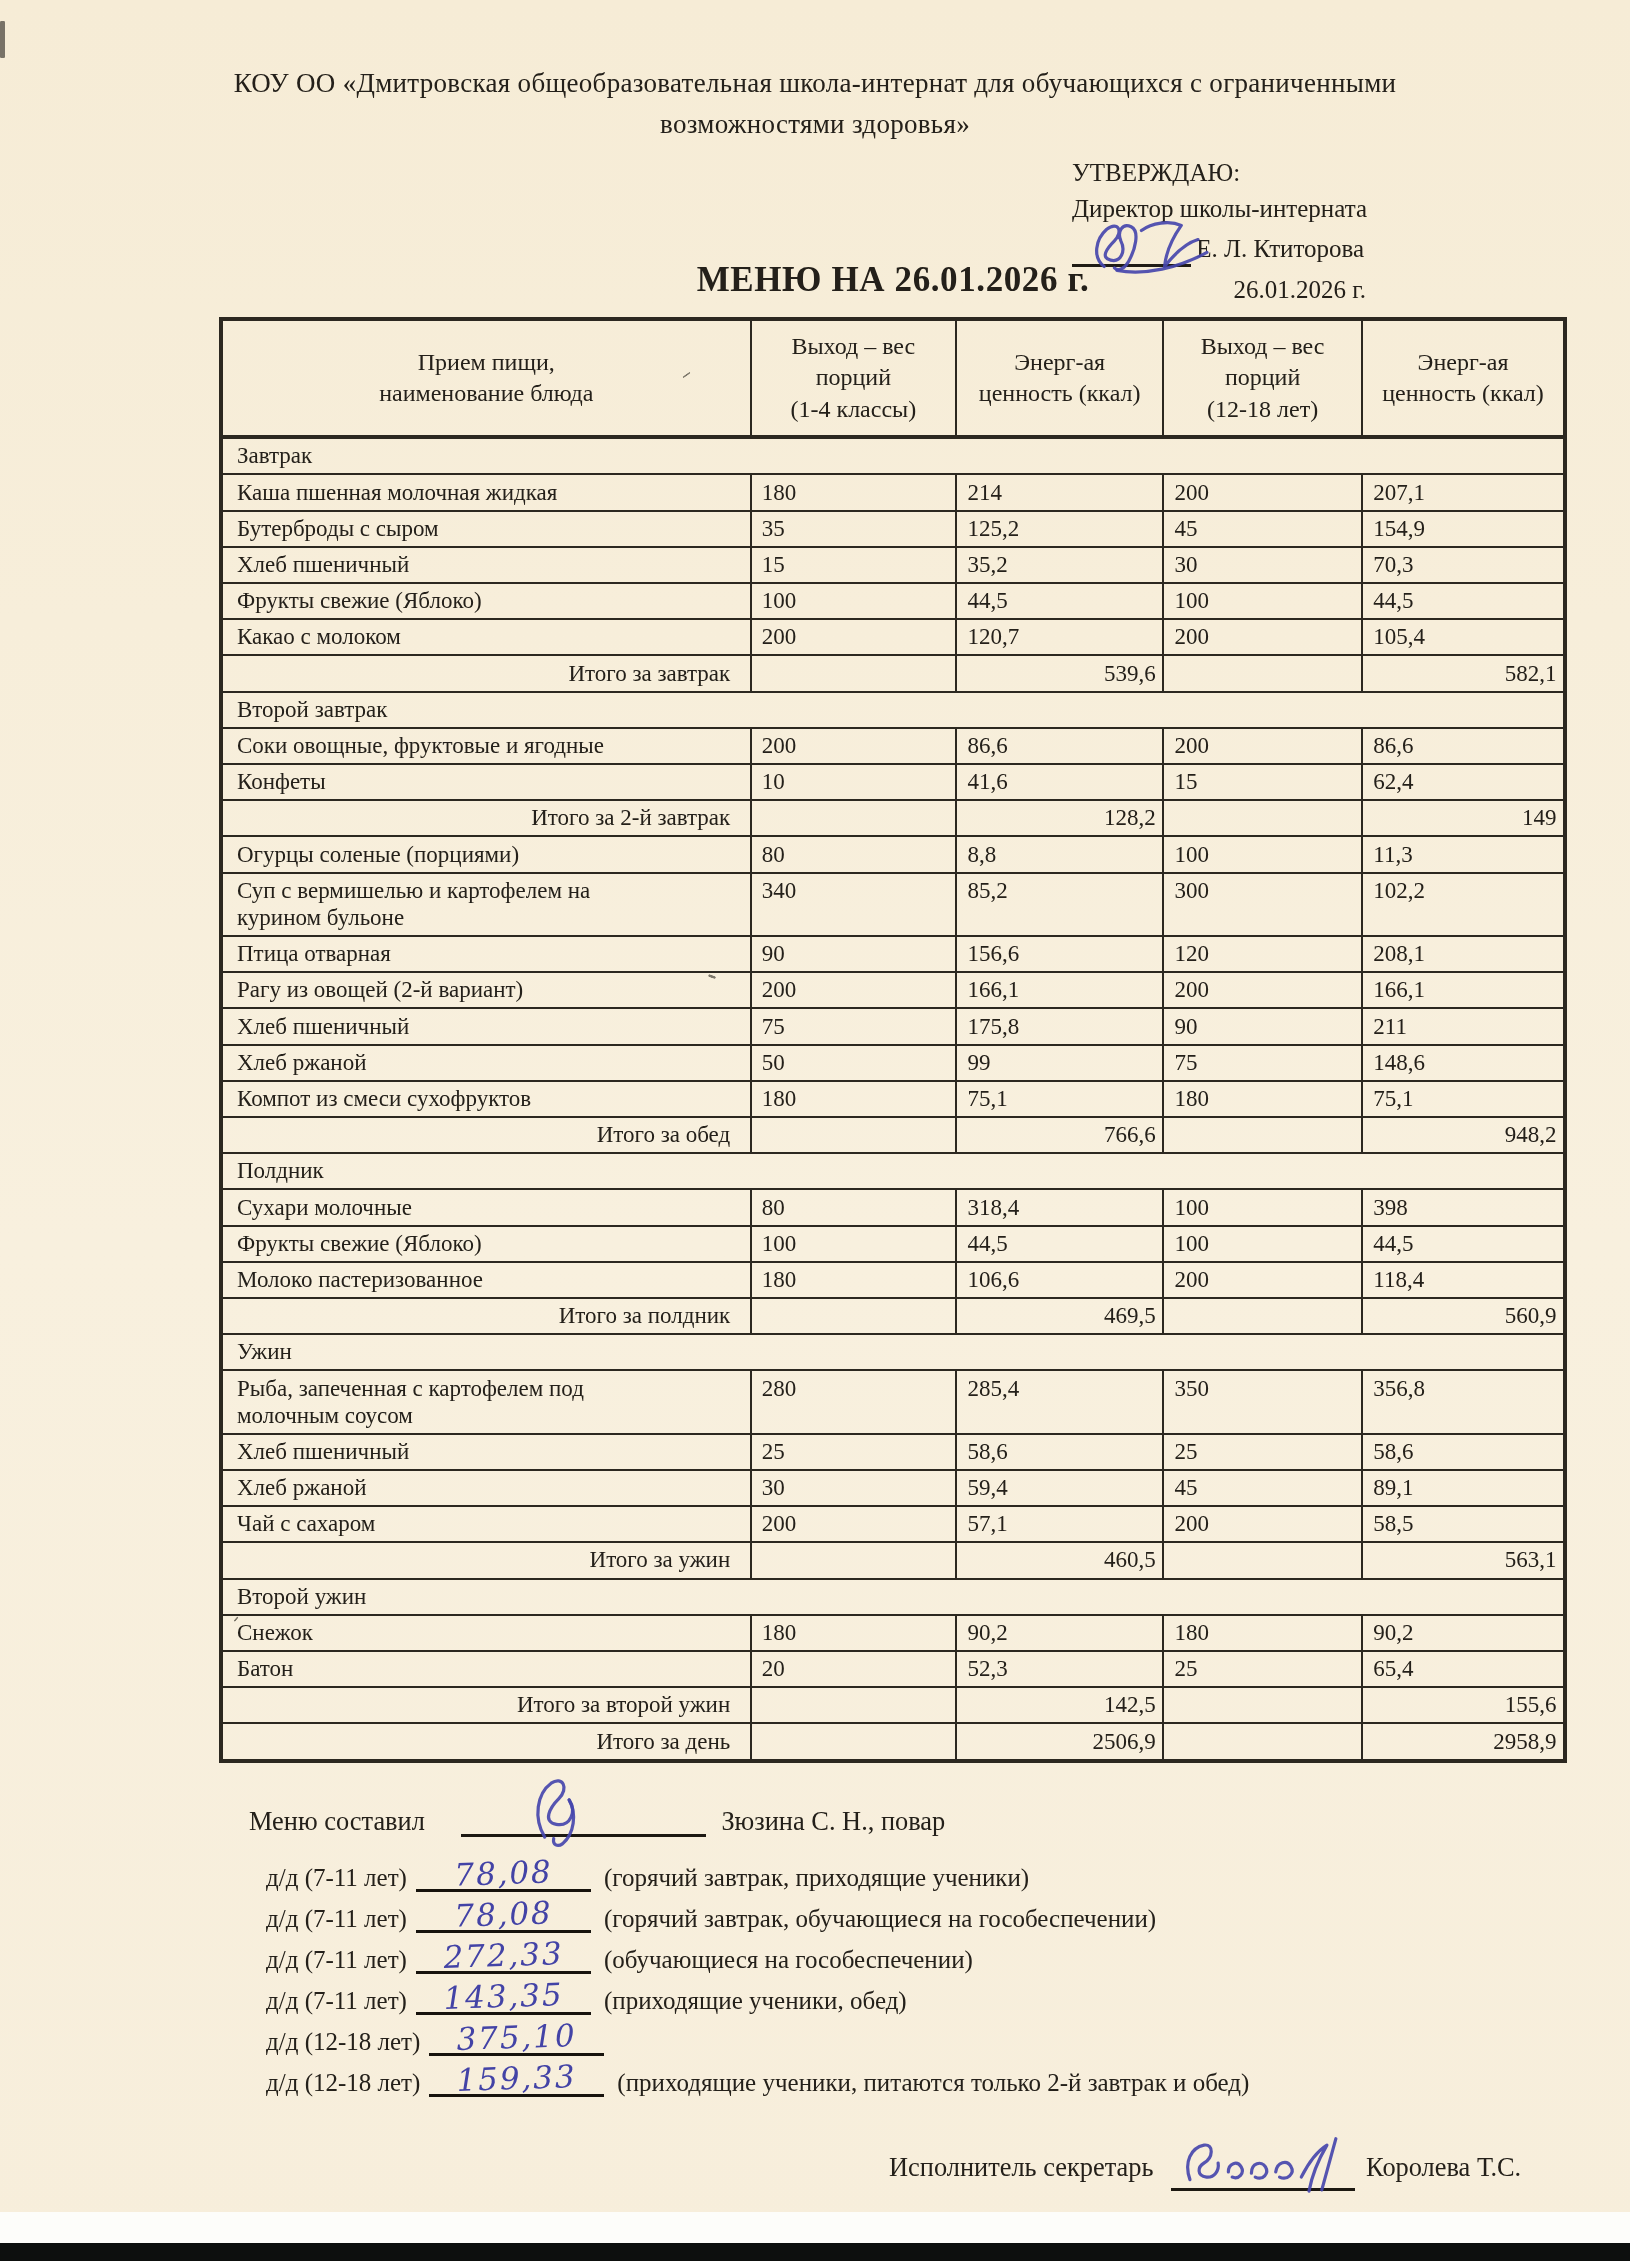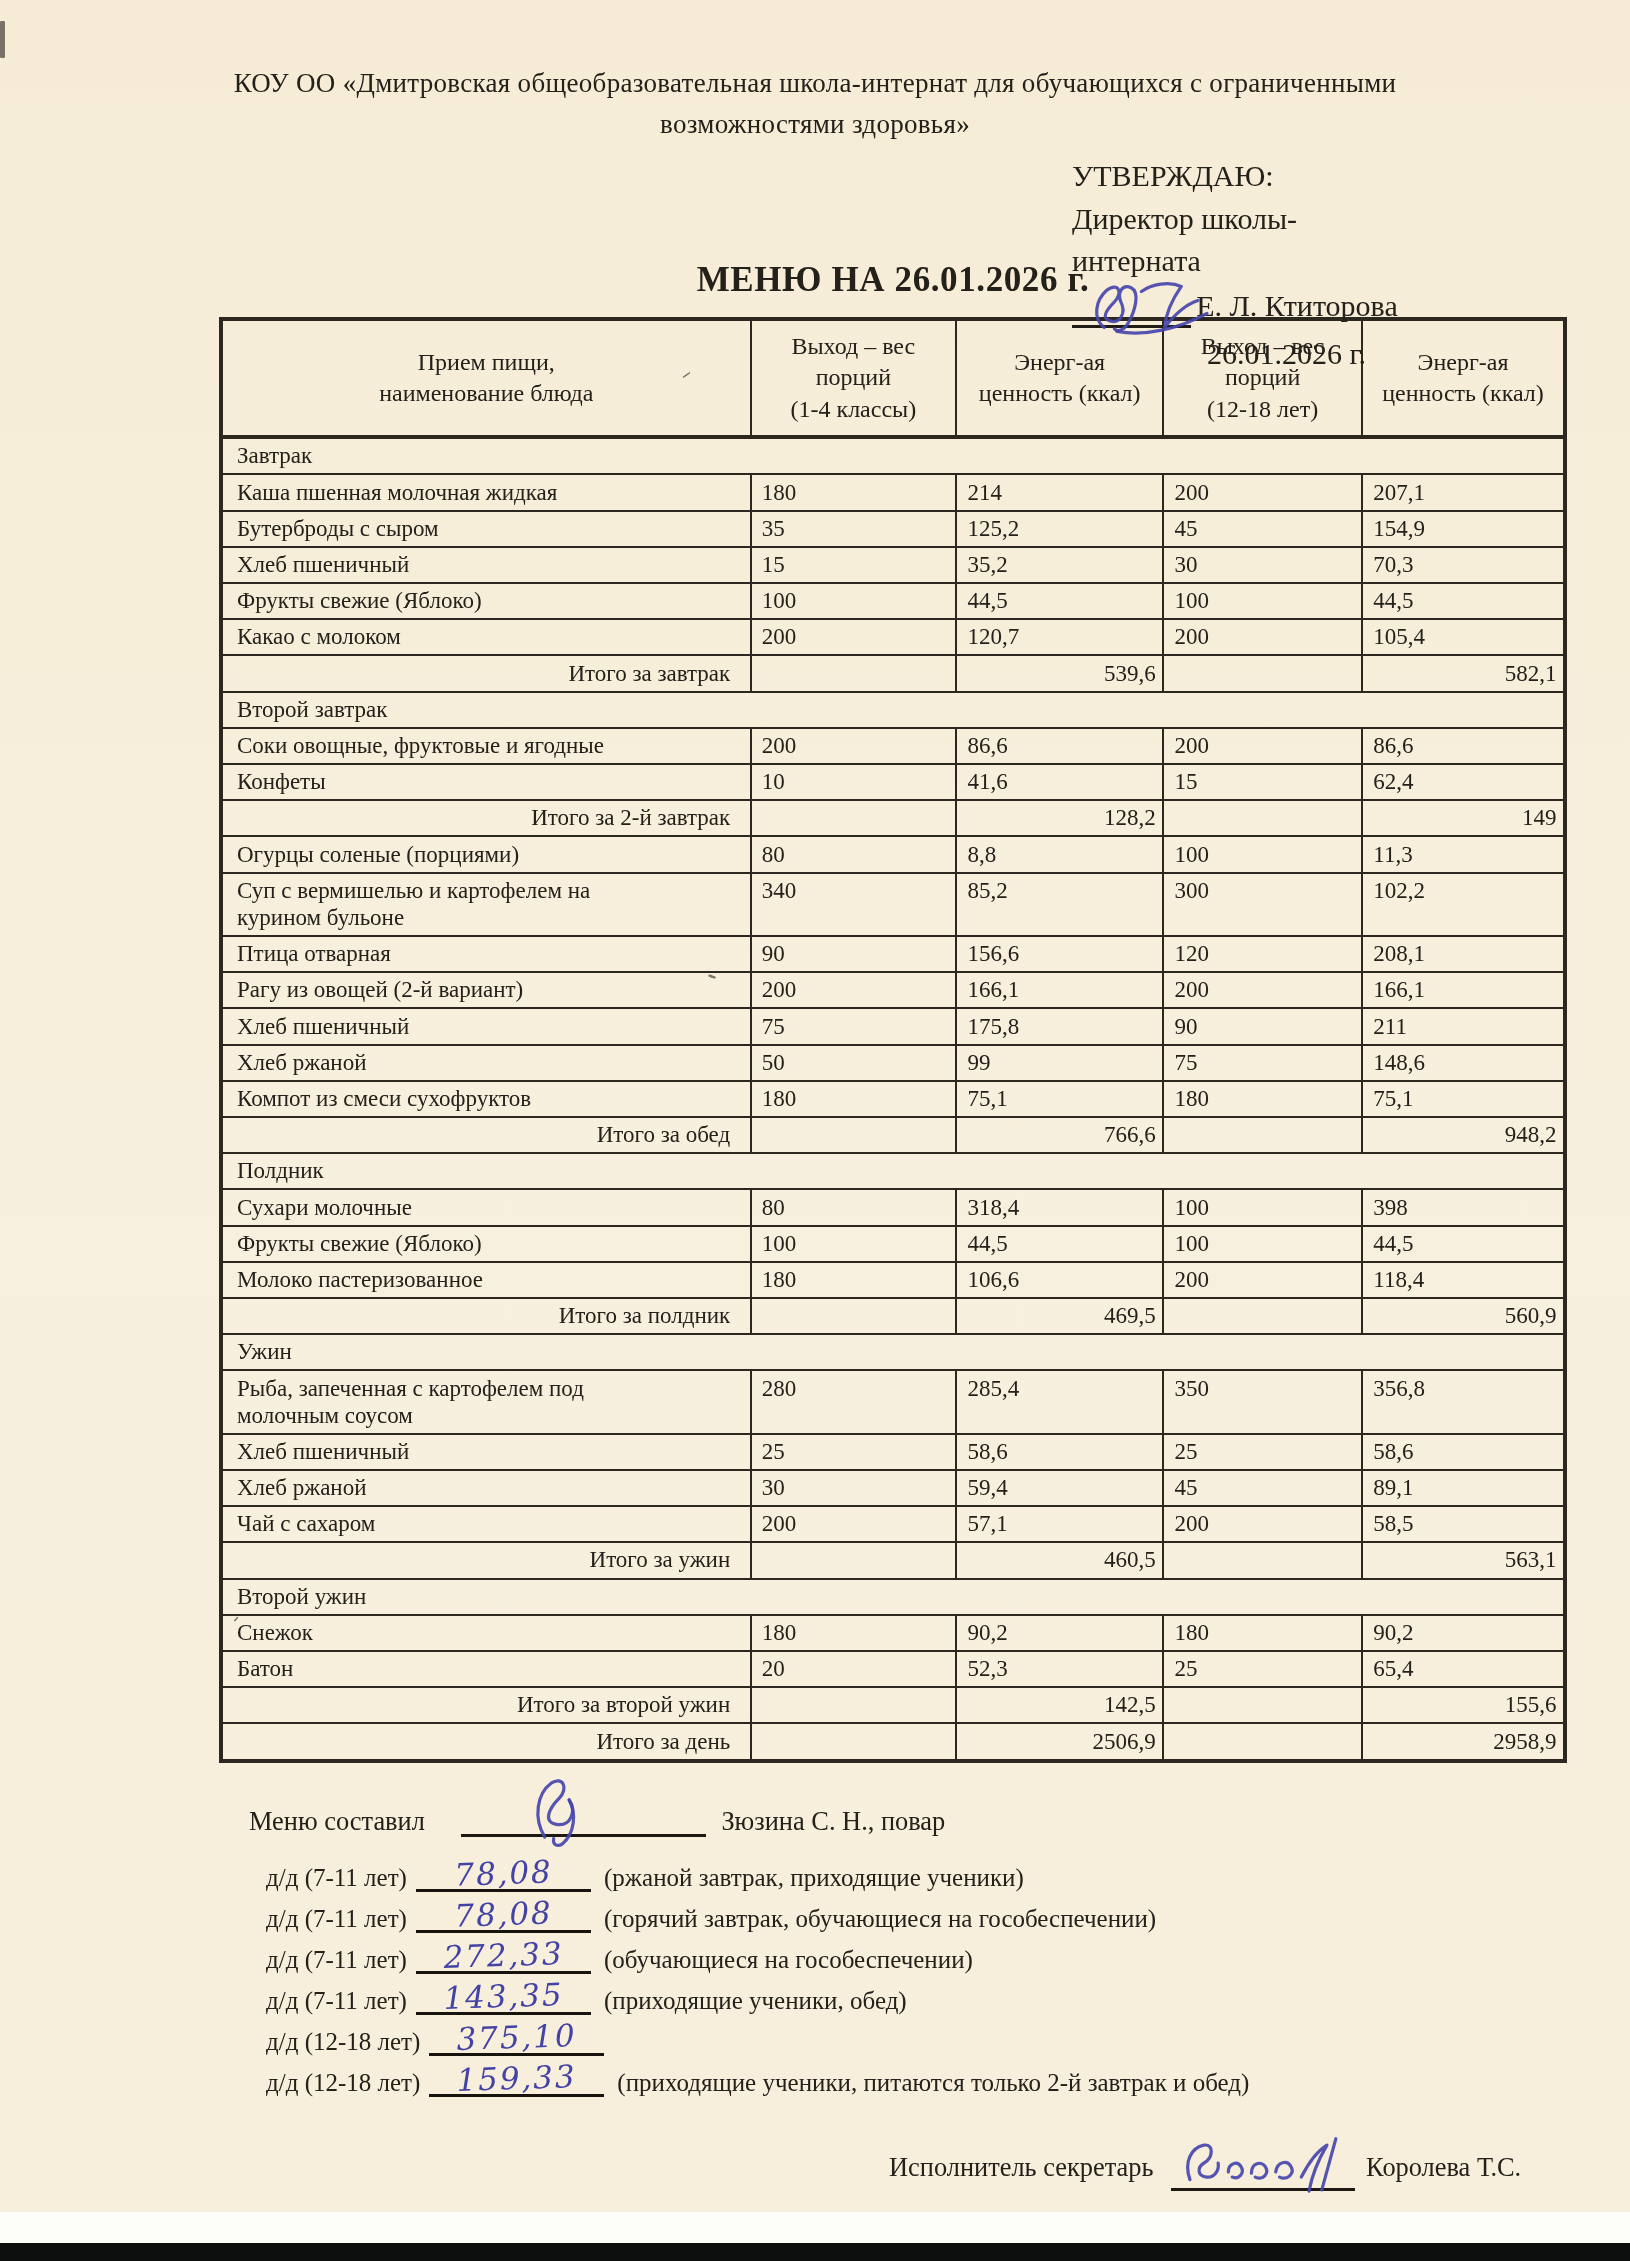--- a/index.html
+++ b/index.html
@@ -6,21 +6,21 @@
   .page {
     position:relative;
     width:1630px; height:2261px;
     background:linear-gradient(180deg,#f6ecd6 0%,#f8f0de 55%,#f7eedb 100%);
     overflow:hidden;
     font-family:"Liberation Serif","DejaVu Serif",serif;
     color:#24201a;
   }
   
   .org-header { padding-top:63px; text-align:center; font-size:27px; line-height:1.5; letter-spacing:0.3px; }
-  .approval { position:absolute; top:155px; left:1072px; width:303px; font-size:30px; line-height:1.42; }
+  .approval { position:absolute; top:155px; left:1072px; width:303px; font-size:25px; line-height:1.42; }
   .approval-sig-row { display:flex; align-items:flex-end; margin-top:2.6px; }
   .sig-underline { position:relative; width:119px; height:35px; border-bottom:3.2px solid #201c15; flex:none; }
   .sig-underline svg { position:absolute; }
   .approval-name { margin-left:5.2px; white-space:nowrap; }
   .approval-date { text-align:right; padding-right:9px; margin-top:5.2px; }
   
   .doc-title { margin:116px 0 0 219px; width:1348px; text-align:center; font-weight:bold; font-size:35px; letter-spacing:0.6px; }
   
   .menu-table { border-collapse:collapse; margin:17px 0 0 219px; width:1348px; table-layout:fixed; }
   .menu-table td, .menu-table th { border:2.6px solid #2c2820; }
@@ -356,21 +356,21 @@
     </span>
     <span class="compose-name">Зюзина С. Н.,  повар</span>
   </div>
 
   <div class="dd-block">
       <div class="dd-line">
         <span class="dd-label">д/д (7-11 лет)</span>
         <span class="dd-value-wrap">
           <span class="dd-value hand">78,08</span>
         </span>
-        <span class="dd-note">(ржаной завтрак, приходящие ученики)</span>
+        <span class="dd-note">(горячий завтрак, приходящие ученики)</span>
       </div>
       <div class="dd-line">
         <span class="dd-label">д/д (7-11 лет)</span>
         <span class="dd-value-wrap">
           <span class="dd-value hand">78,08</span>
         </span>
         <span class="dd-note">(горячий завтрак, обучающиеся на гособеспечении)</span>
       </div>
       <div class="dd-line">
         <span class="dd-label">д/д (7-11 лет)</span>

